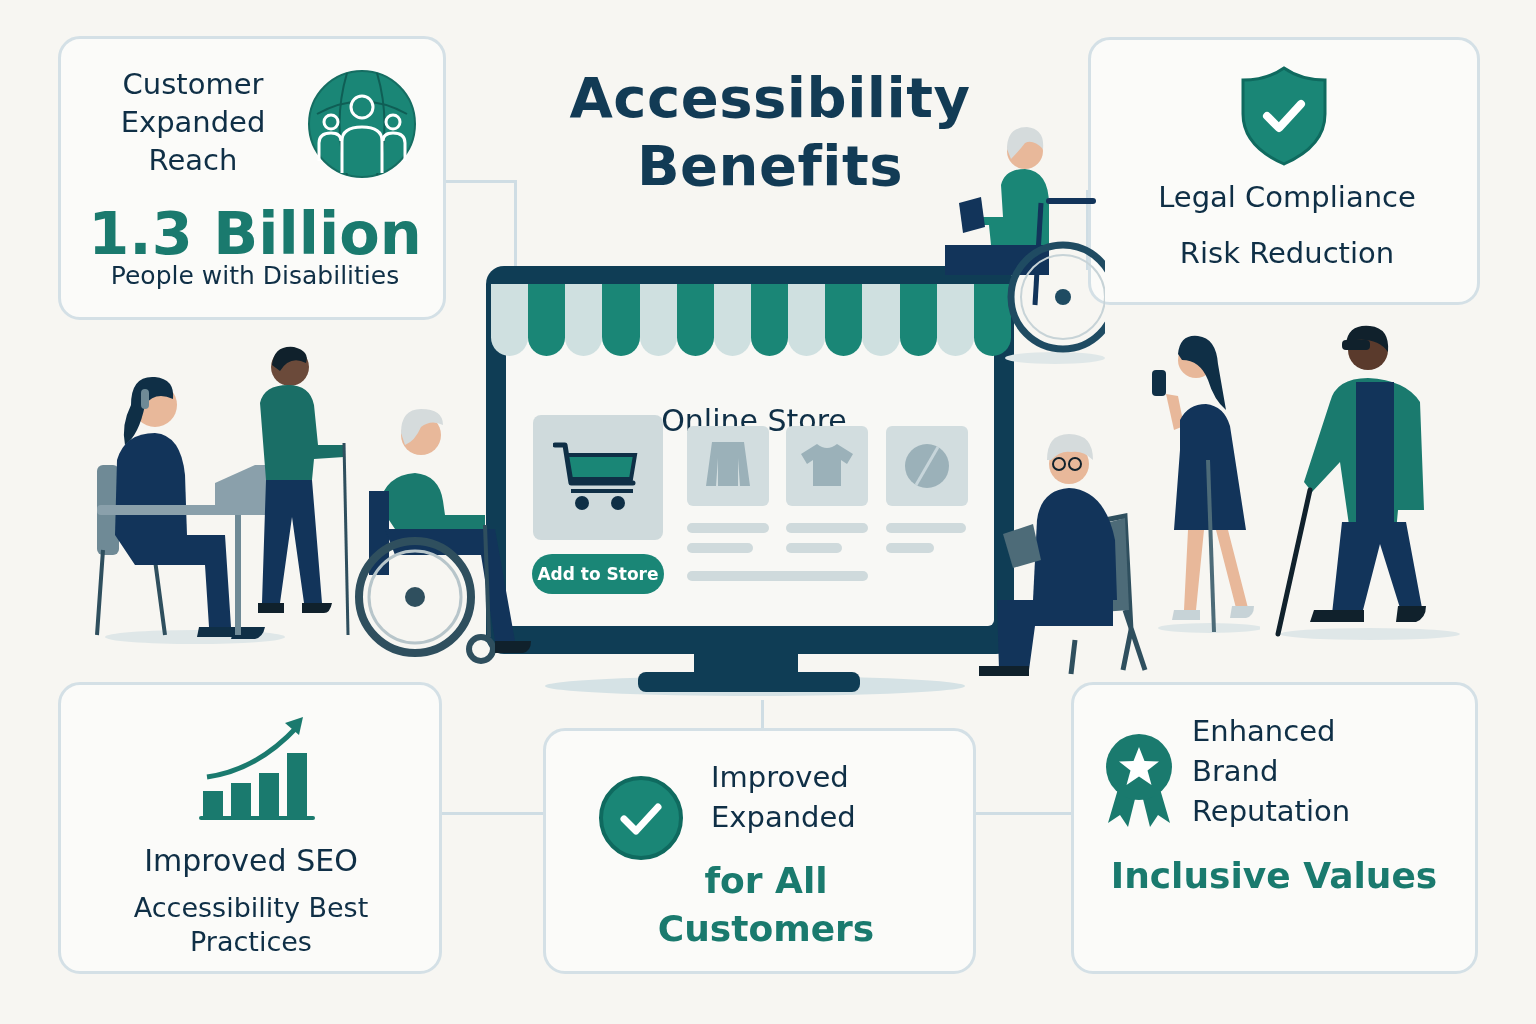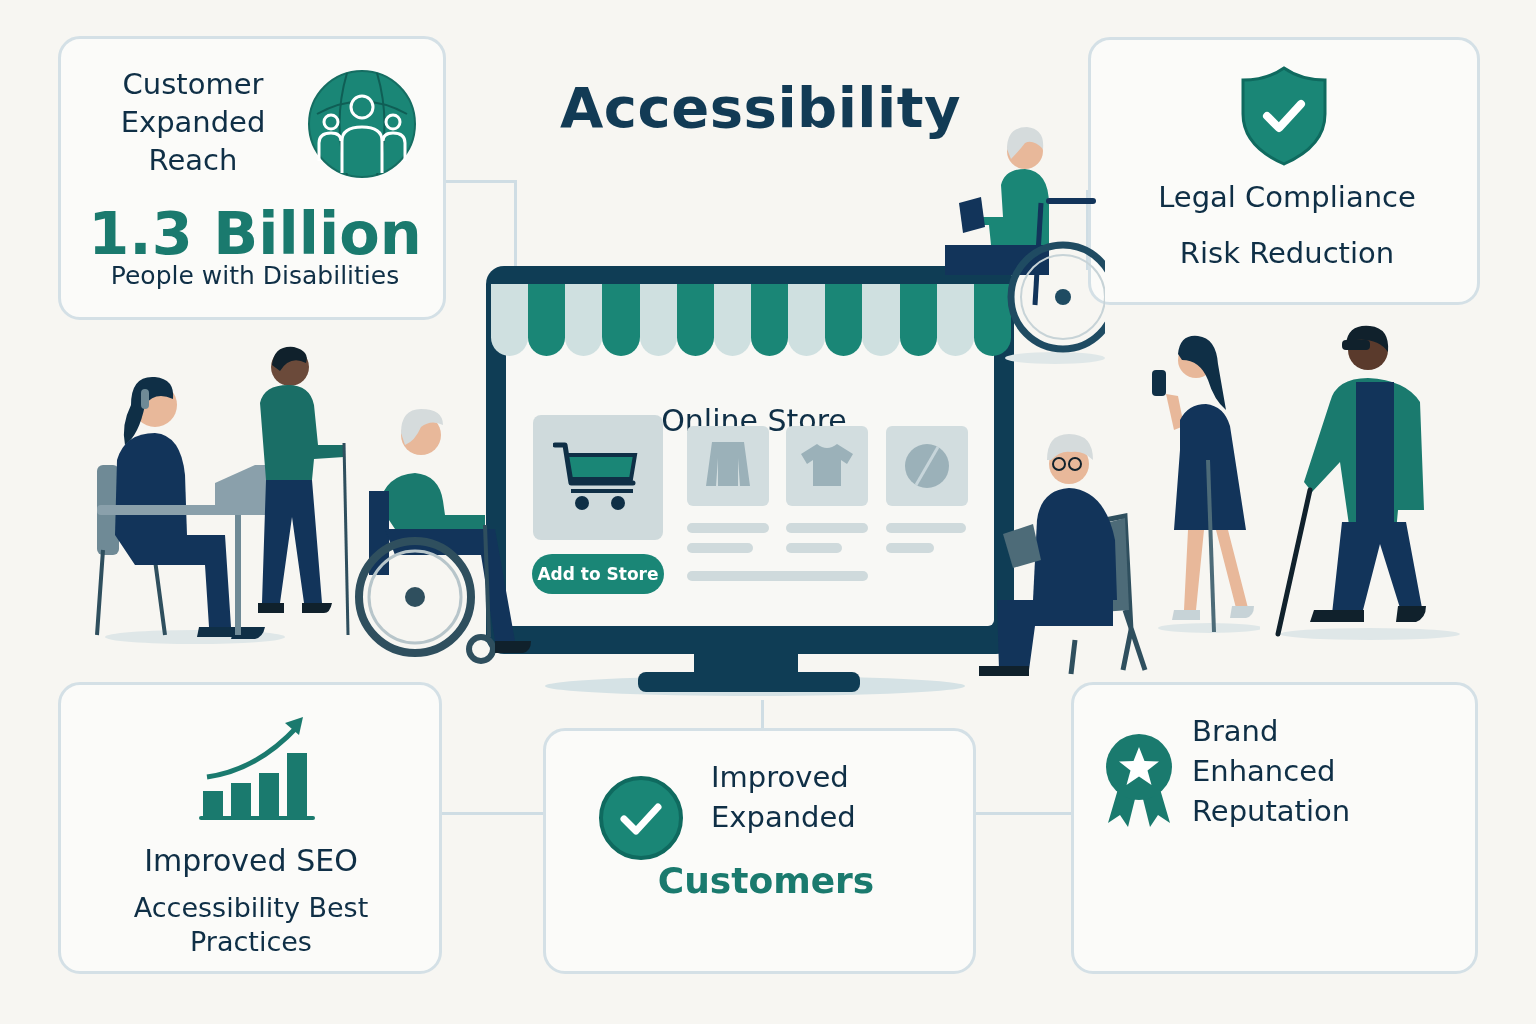--- a/index.html
+++ b/index.html
@@ -13,22 +13,22 @@
   .card {
     position: absolute;
     background: #fbfbf9;
     border: 3px solid #d4e0e6;
     border-radius: 22px;
   }
   .dark { color: #0f2f46; }
   .teal { color: #1a7a6e; }
   .connector { position: absolute; background: #cfdde4; }
   .title {
-    position: absolute; left: 560px; top: 74px; width: 420px;
-    font-size: 56px; font-weight: bold; line-height: 68px;
+    position: absolute; left: 560px; top: 64px; width: 420px;
+    text-align: center; font-size: 56px; font-weight: bold; line-height: 68px;
     color: #123b55; letter-spacing: 0.5px;
   }
   .t-center { text-align: center; }
   .abs { position: absolute; }
 
   
   .monitor {
     position: absolute; left: 486px; top: 266px; width: 528px; height: 388px;
     background: #0f3d55; border-radius: 18px;
   }
@@ -62,20 +62,21 @@
 
 <div class="connector" style="left:446px;top:180px;width:70px;height:3px;"></div>
 <div class="connector" style="left:514px;top:180px;width:3px;height:86px;"></div>
 <div class="connector" style="left:1086px;top:190px;width:3px;height:80px;"></div>
 <div class="connector" style="left:761px;top:700px;width:3px;height:30px;"></div>
 <div class="connector" style="left:442px;top:812px;width:102px;height:3px;"></div>
 <div class="connector" style="left:976px;top:812px;width:96px;height:3px;"></div>
 
 <div class="title">
   <div>Accessibility</div>
+  <div>Benefits</div>
 </div>
 
 <div class="card" style="left:58px;top:36px;width:388px;height:284px;">
   <div class="abs dark" style="left:42px;top:26px;width:180px;text-align:center;font-size:29px;line-height:38px;">
     <div>Customer</div>
     <div>Expanded</div>
     <div>Reach</div>
   </div>
   <div class="abs" style="left:246px;top:30px;">
     <svg width="110" height="110" viewBox="0 0 110 110">
@@ -129,38 +130,40 @@
     <svg width="86" height="86" viewBox="0 0 86 86">
       <circle cx="43" cy="43" r="40" fill="#1a8676" stroke="#0f6a5f" stroke-width="4"></circle>
       <path d="M26 44 L38 56 L60 32" stroke="#fff" stroke-width="7" fill="none" stroke-linecap="round" stroke-linejoin="round"></path>
     </svg>
   </div>
   <div class="abs dark" style="left:165px;top:26px;font-size:29px;line-height:40px;">
     <div>Improved</div>
     <div>Expanded</div>
   </div>
   <div class="abs teal t-center" style="left:0;top:126px;width:440px;font-size:36px;font-weight:bold;line-height:48px;">
+    <div>for All</div>
     <div>Customers</div>
   </div>
 </div>
 
 <div class="card" style="left:1071px;top:682px;width:407px;height:292px;">
   <div class="abs" style="left:30px;top:48px;">
     <svg width="70" height="96" viewBox="0 0 70 96">
       <path d="M14 56 L4 90 L16 82 L24 94 L32 62 Z" fill="#1a7a6e"></path>
       <path d="M56 56 L66 90 L54 82 L46 94 L38 62 Z" fill="#1a7a6e"></path>
       <circle cx="35" cy="34" r="33" fill="#1a7a6e"></circle>
       <path d="M35 14 L40.5 28 L55 28.5 L43.5 37.5 L47.5 52 L35 43.5 L22.5 52 L26.5 37.5 L15 28.5 L29.5 28 Z" fill="#fff"></path>
     </svg>
   </div>
   <div class="abs dark" style="left:118px;top:26px;font-size:29px;line-height:40px;">
+    <div>Enhanced</div>
     <div>Brand</div>
-    <div>Enhanced</div>
     <div>Reputation</div>
   </div>
+  <div class="abs teal t-center" style="left:0;top:170px;width:400px;font-size:36px;font-weight:bold;">Inclusive Values</div>
 </div>
 
 <div class="floor-shadow"></div>
 <div class="neck"></div>
 <div class="base"></div>
 <div class="monitor">
   <div class="screen"></div>
 </div>
 <div class="awning">
   <div class="stripe l"></div>

